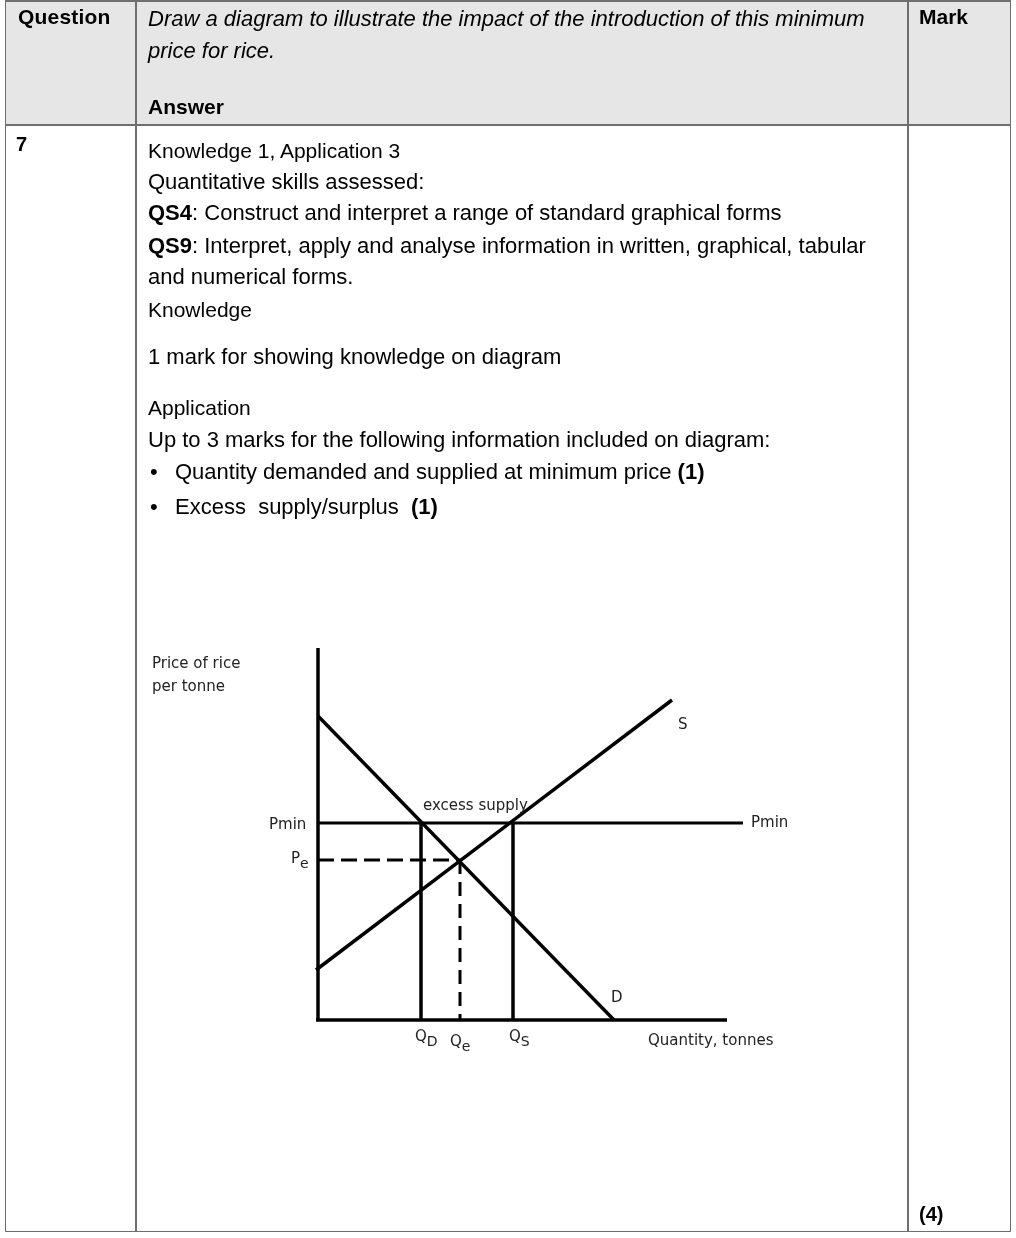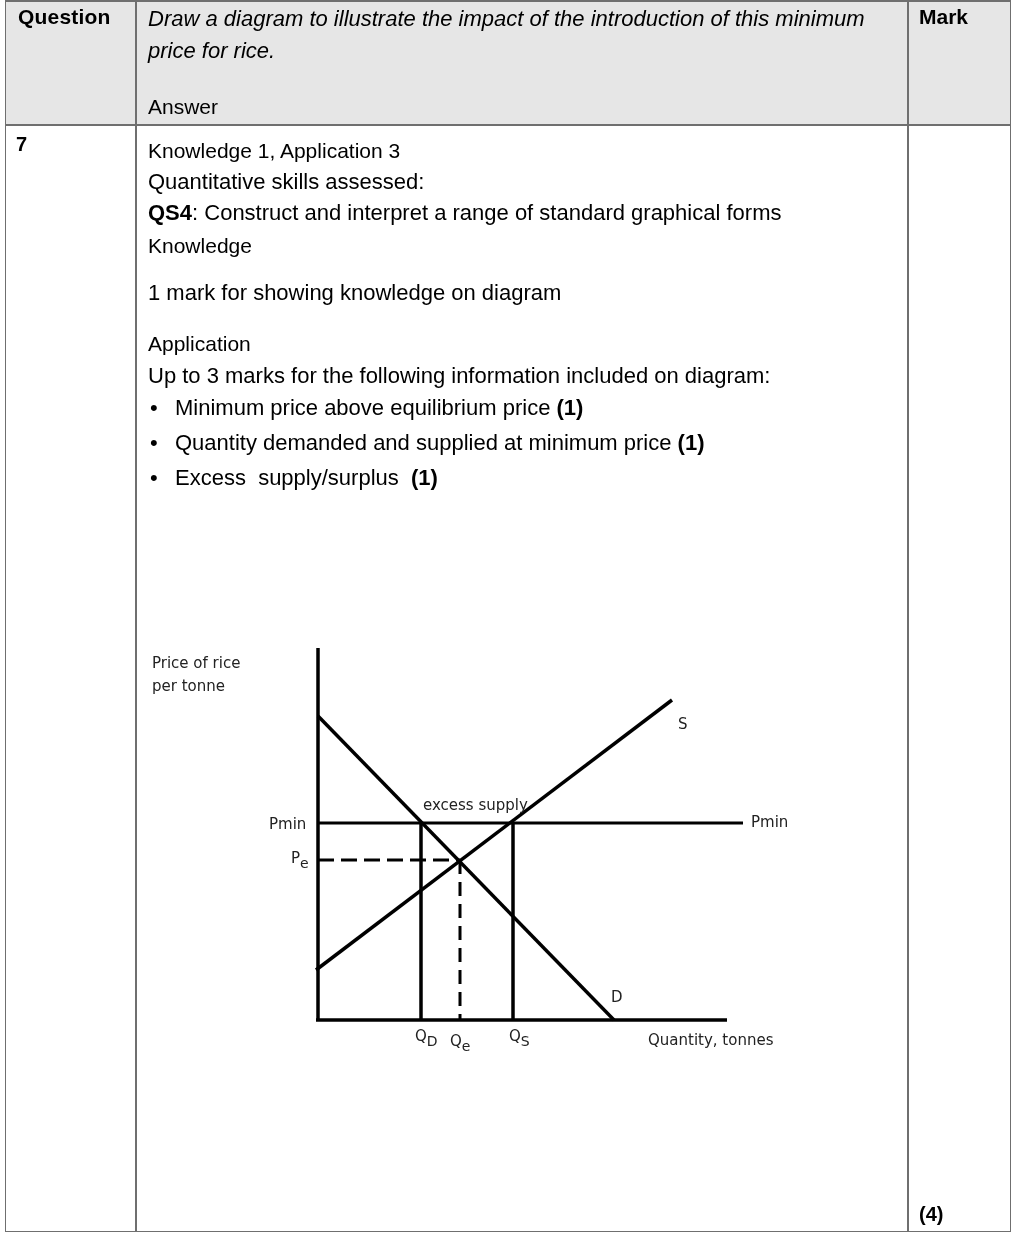--- a/index.html
+++ b/index.html
@@ -9,21 +9,21 @@
          border:1.5px solid #6f6f6f; border-top:none; box-sizing:border-box; }
   .hdr { position:absolute; left:5px; top:0; width:1006px; height:126px;
          background:#e6e6e6; border-left:1.5px solid #6f6f6f; border-right:1.5px solid #6f6f6f;
          border-bottom:2px solid #6f6f6f; box-sizing:border-box; }
   .vline { position:absolute; top:0; width:1.5px; background:#6f6f6f; height:1232px; }
   .cell-text { position:absolute; }
   .bold { font-weight:bold; }
   .hq { left:18px; top:5px; font-size:21px; font-weight:bold; letter-spacing:0.2px; }
   .hmark { left:919px; top:5px; font-size:21px; font-weight:bold; }
   .hquestion { left:148px; top:3px; font-size:22px; line-height:32px; width:740px;font-style:italic; }
-  .hanswer { left:148px; top:95px; font-size:21px; font-weight:normal; }
+  .hanswer { left:148px; top:95px; font-size:21px; font-weight:bold; }
   .qnum { left:16px; top:133px; font-size:20px; font-weight:bold; }
   .body { position:absolute; left:148px; top:136px; width:740px; font-size:22px; }
   .body p { margin:0; line-height:31px; }
   .body .h { font-weight:normal; font-size:21px; }
   .body ul { margin:0; padding:0; list-style:none; }
   .body li { position:relative; padding-left:27px; line-height:35px; }
   .body li::before { content:"•"; position:absolute; left:2px; top:0; }
   .mark-total { left:919px; top:1203px; font-size:20px; font-weight:bold; }
   svg.diagram { position:absolute; left:0; top:0; }
   .lbl { font-family:"DejaVu Sans", sans-serif; font-size:15px; fill:#222; }
@@ -42,28 +42,28 @@
 <div class="cell-text hquestion">Draw a diagram to illustrate the impact of the introduction of this minimum price for rice.</div>
 <div class="cell-text hanswer">Answer</div>
 <div class="cell-text hmark">Mark</div>
 
 <div class="cell-text qnum">7</div>
 
 <div class="body">
   <p class="h" style="line-height:30px;">Knowledge 1, Application 3</p>
   <p>Quantitative skills assessed:</p>
   <p><span class="bold">QS4</span><span>: Construct and interpret a range of standard graphical forms</span></p>
+  <p style="margin-top:2px;"><span class="bold">QS9</span><span>: Interpret, apply and analyse information in written, graphical, tabular and numerical forms.</span></p>
 
   <p class="h" style="margin-top:2px;">Knowledge</p>
   <p style="margin-top:16px;">1 mark for showing knowledge on diagram</p>
 
   <p class="h" style="margin-top:20px;">Application</p>
   <p style="margin-top:1px;">Up to 3 marks for the following information included on diagram:</p>
   <ul style="margin-top:-1px;">
-    <li><span>Minimum price above equilibrium price </span><span class="bold">(1)</span></li>
     <li><span>Quantity demanded and supplied at minimum price </span><span class="bold">(1)</span></li>
     <li><span style="white-space:pre;">Excess  supply/surplus  </span><span class="bold">(1)</span></li>
   </ul>
 </div>
 
 <div class="cell-text mark-total">(4)</div>
 
 <svg class="diagram" width="1016" height="1238">
 
   <line x1="318" y1="648" x2="318" y2="1021" stroke="#000" stroke-width="3.5"></line>

